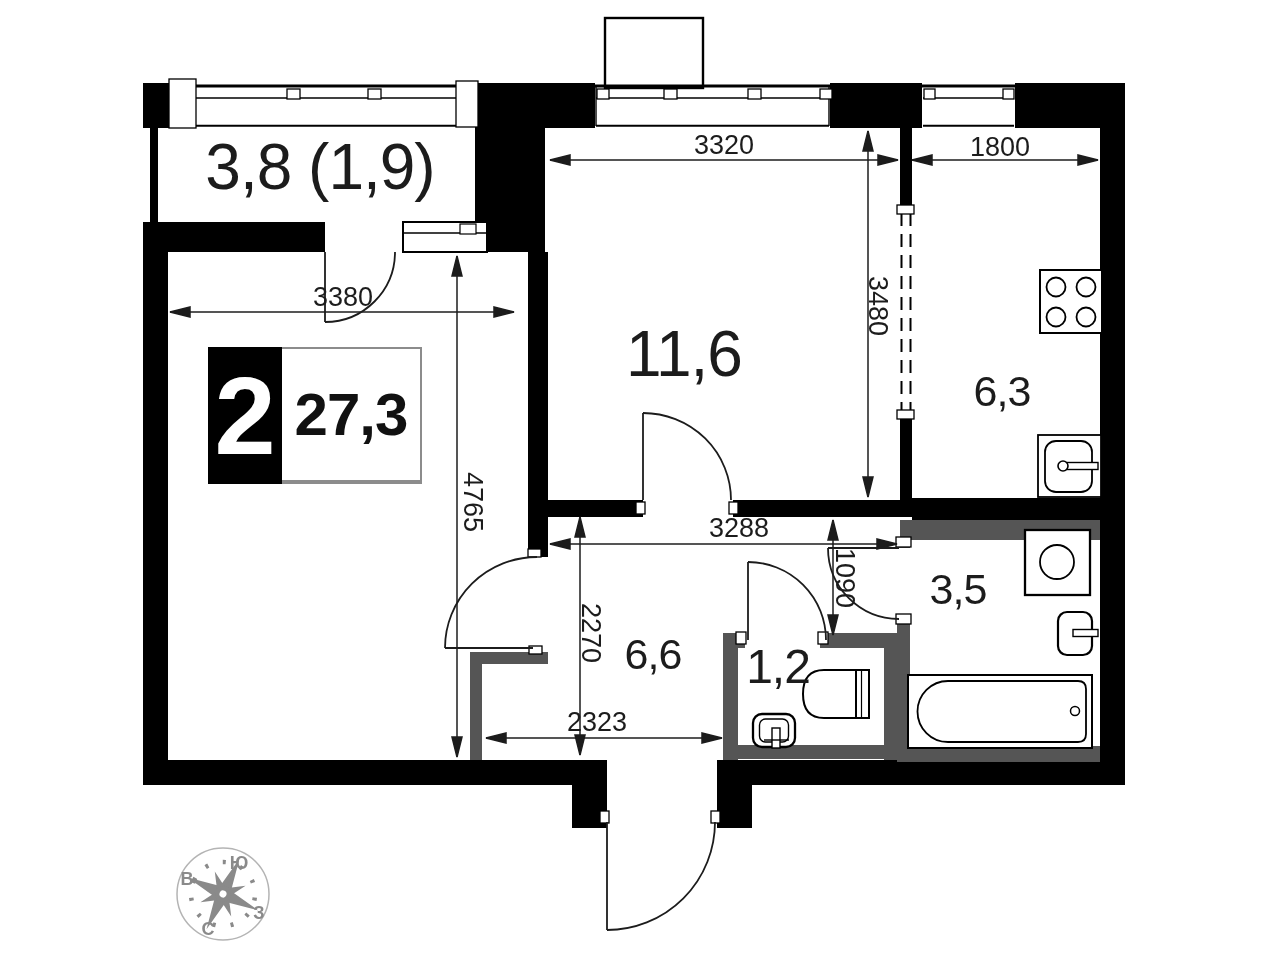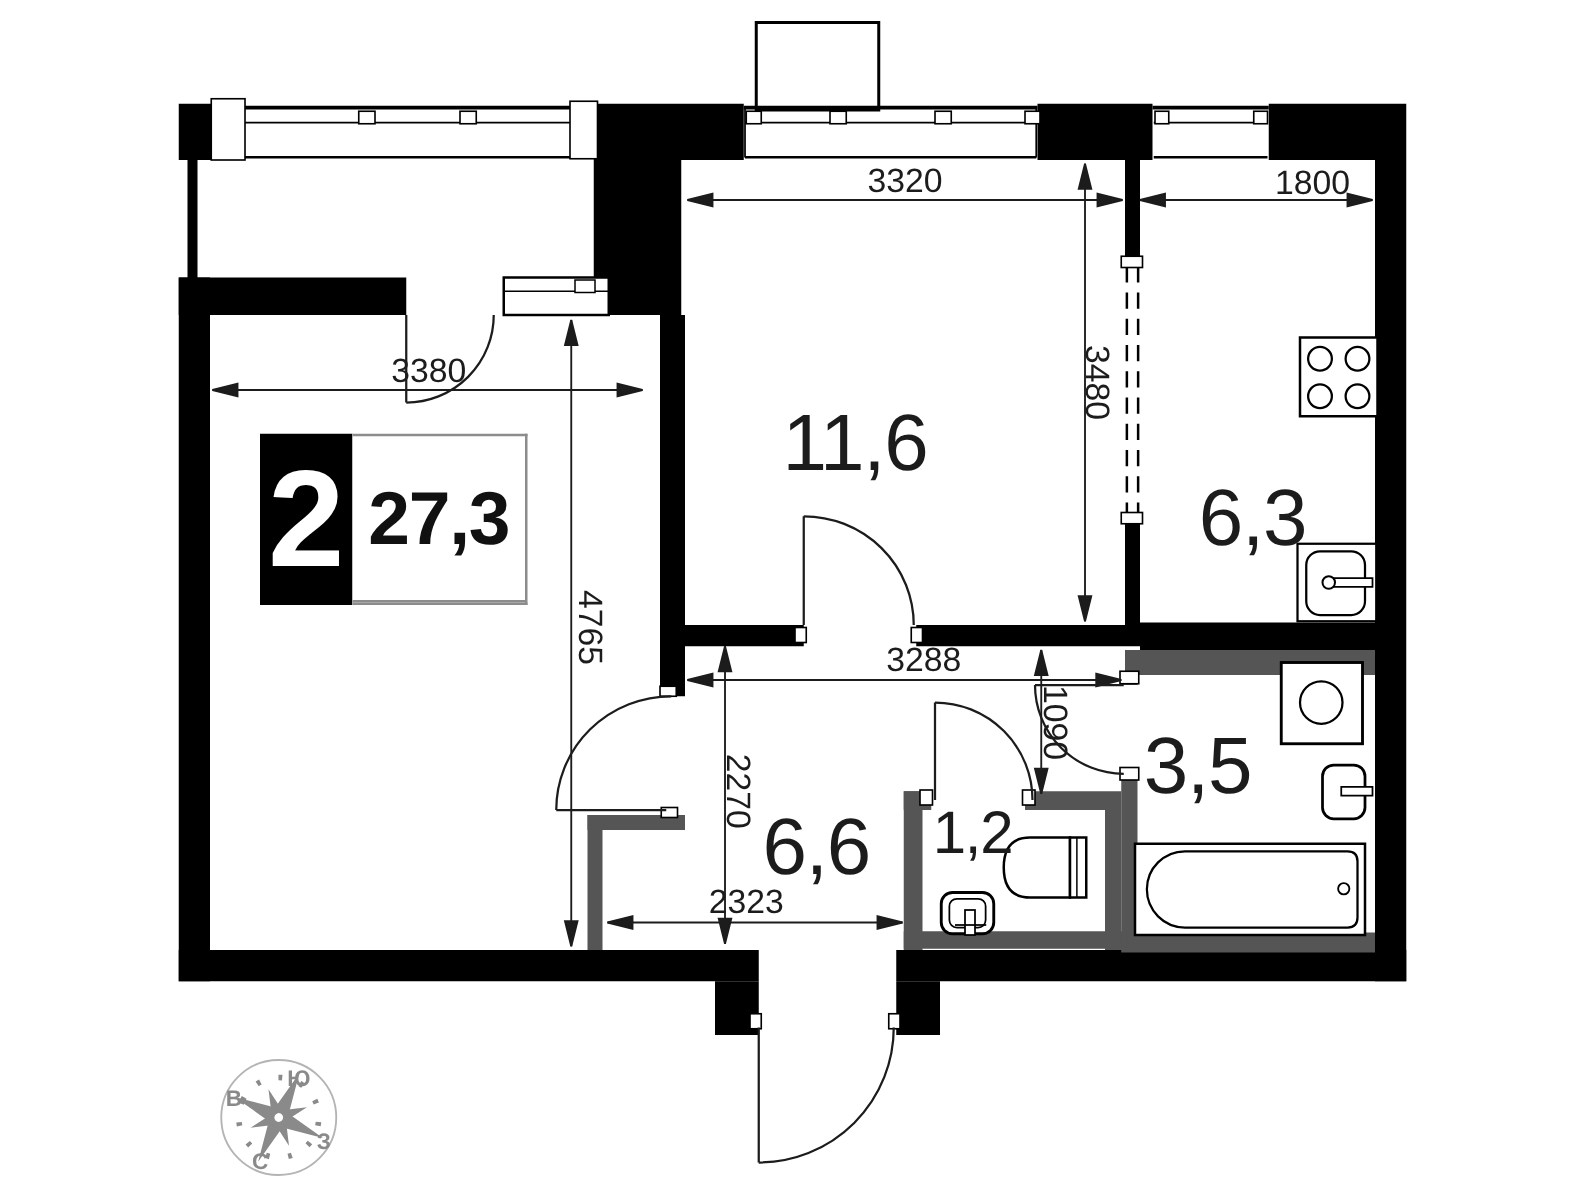--- a/index.html
+++ b/index.html
@@ -5,21 +5,21 @@
   html,body{margin:0;padding:0;background:#fff;}
   .plan{
     position:relative;width:1268px;height:961px;background:#fff;overflow:hidden;
     font-family:"Liberation Sans","DejaVu Sans",sans-serif;
   }
   .plan svg{position:absolute;left:0;top:0;}
   .rlabel{
     position:absolute;transform:translate(-50%,-50%);
     color:#1c1c1c;font-size:64px;line-height:1;white-space:nowrap;letter-spacing:-1px;
   }
-  .rlabel.md{font-size:64px;margin-top:23px;}
+  .rlabel.md{font-size:43px;}
   .rlabel.sm{font-size:48px;}
   .dlabel{
     position:absolute;transform:translate(-50%,-50%);
     color:#1c1c1c;font-size:27px;line-height:1;white-space:nowrap;
   }
   .dlabel.v{transform:translate(-50%,-50%) rotate(90deg);}
   .badge{position:absolute;left:208px;top:347px;width:214px;height:137px;display:flex;}
   .badge-rooms{
     width:74px;background:#000;color:#fff;font-weight:bold;font-size:110px;line-height:1;
     display:flex;align-items:center;justify-content:center;
@@ -246,28 +246,29 @@
       </g>
       <g font-size="18" font-weight="bold" fill="#8a8a8a" text-anchor="middle" font-family="Liberation Sans, DejaVu Sans, sans-serif">
         <text x="16" y="-25">Ю</text>
         <text x="-36" y="-9">В</text>
         <text x="-15" y="41">С</text>
         <text x="36" y="25">З</text>
       </g>
     </g>
   </svg>
 
+  <div class="rlabel" style="left:320px;top:167px;">3,8 (1,9)</div>
   <div class="rlabel" style="left:684px;top:354px;">11,6</div>
   <div class="rlabel md" style="left:1002px;top:391px;">6,3</div>
   <div class="rlabel md" style="left:653px;top:654px;">6,6</div>
   <div class="rlabel sm" style="left:778px;top:667px;">1,2</div>
   <div class="rlabel md" style="left:958px;top:589px;">3,5</div>
 
   <div class="dlabel" style="left:724px;top:145px;">3320</div>
-  <div class="dlabel" style="left:1050px;top:147px;">1800</div>
+  <div class="dlabel" style="left:1000px;top:147px;">1800</div>
   <div class="dlabel" style="left:343px;top:297px;">3380</div>
   <div class="dlabel" style="left:719px;top:528px;margin-left:20px;">3288</div>
   <div class="dlabel" style="left:597px;top:722px;">2323</div>
   <div class="dlabel v" style="left:877px;top:306px;">3480</div>
   <div class="dlabel v" style="left:472px;top:502px;">4765</div>
   <div class="dlabel v" style="left:590px;top:633px;">2270</div>
   <div class="dlabel v" style="left:844px;top:578px;">1090</div>
 
   <div class="badge">
     <div class="badge-rooms">2</div>

